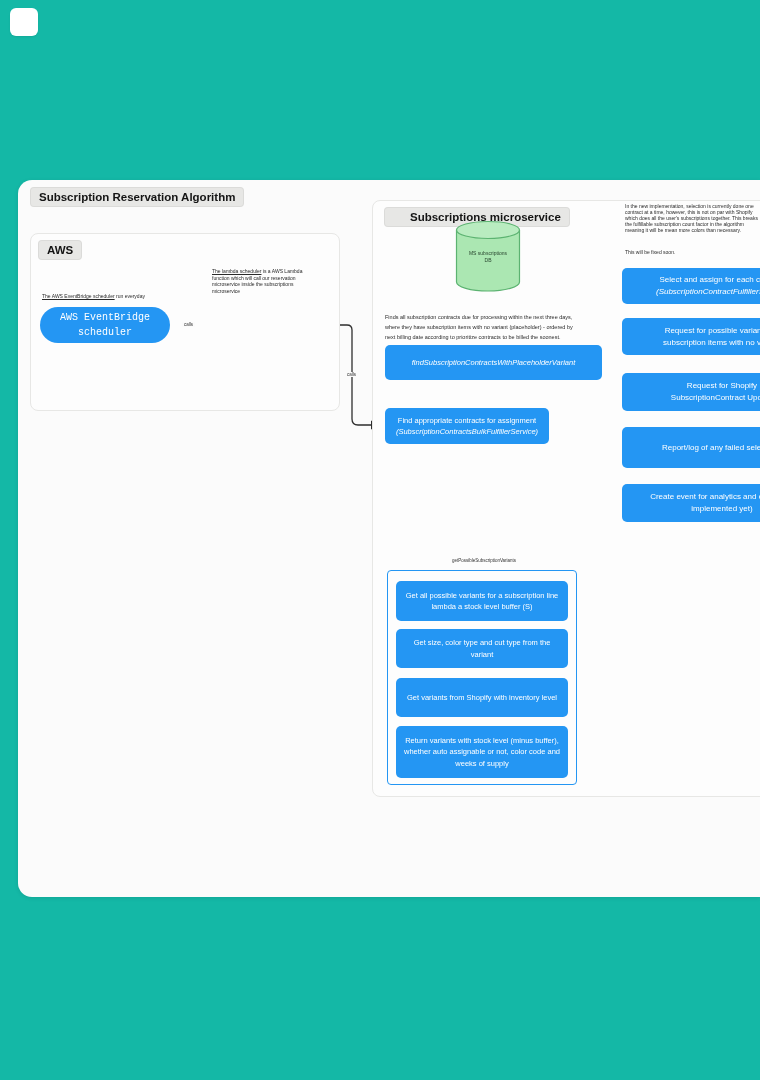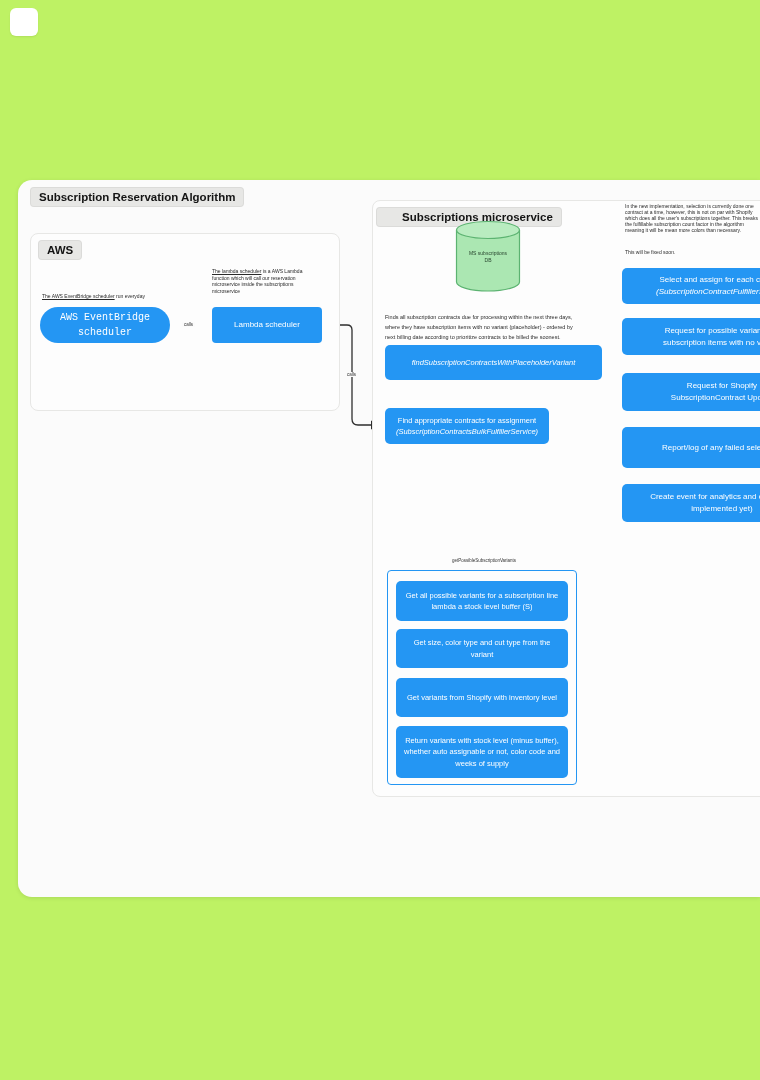--- a/index.html
+++ b/index.html
@@ -1,18 +1,18 @@
 <!DOCTYPE html>
 <html><head>
 <meta charset="utf-8">
 <style>
   html,body{margin:0;padding:0;}
   #screen{
     position:relative;width:760px;height:1080px;overflow:hidden;
-    background:#bef264;
+    background:#14b8a6;
     font-family:"Liberation Sans","DejaVu Sans",sans-serif;
     color:#1c1c1c;
   }
   #corner-tile{
     position:absolute;left:10px;top:8px;width:28px;height:28px;
     background:#ffffff;border-radius:6px;box-shadow:0 1px 2px rgba(0,0,0,.08);
   }
   #canvas{
     position:absolute;left:18px;top:180px;width:742px;height:717px;
     background:#fbfbfb;border-radius:14px 0 0 14px;
@@ -99,28 +99,25 @@
 
   <div class="calls" style="left:182px;top:322px;">calls</div>
 
   <div class="tiny" style="left:212px;top:268px;">
     <div><span class="ul">The lambda scheduler</span><span> is a AWS Lambda</span></div>
     <div>function which will call our reservation</div>
     <div>microservice inside the subscriptions</div>
     <div>microservice</div>
   </div>
 
-  <div class="bluebox" style="left:212px;top:307px;width:110px;height:36px;font-size:8px;border-radius:4px;">
-    <span>Lambda scheduler</span>
-  </div>
 
   <div class="calls" style="left:345px;top:372px;">calls</div>
 
   <div class="frame" style="left:372px;top:200px;width:408px;height:595px;"></div>
-  <div class="pill" style="left:376px;top:207px;padding-left:25px;">Subscriptions microservice</div>
+  <div class="pill" style="left:384px;top:207px;padding-left:25px;">Subscriptions microservice</div>
 
   <div style="position:absolute;left:455px;top:220px;width:66px;height:74px;">
     <svg width="66" height="74" viewBox="0 0 66 74">
       <path d="M1.5,10 V62 A31.5,9 0 0 0 64.5,62 V10" fill="#abe7b2" stroke="#5cb371" stroke-width="1.2"></path>
       <ellipse cx="33" cy="10" rx="31.5" ry="8.5" fill="#b9ecc0" stroke="#5cb371" stroke-width="1.2"></ellipse>
     </svg>
     <div class="dbtext" style="position:absolute;left:0;top:30px;width:66px;">
       <div>MS subscriptions</div>
       <div>DB</div>
     </div>

